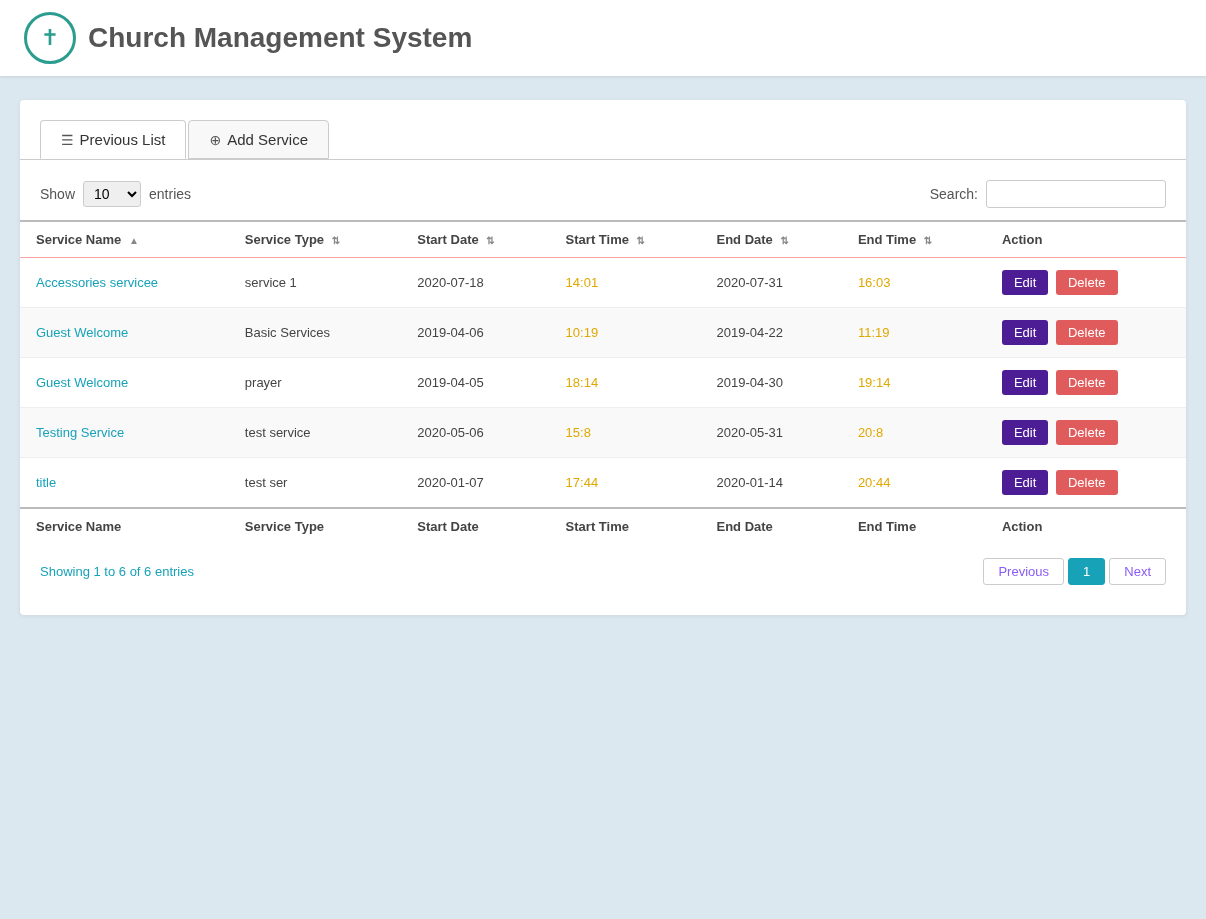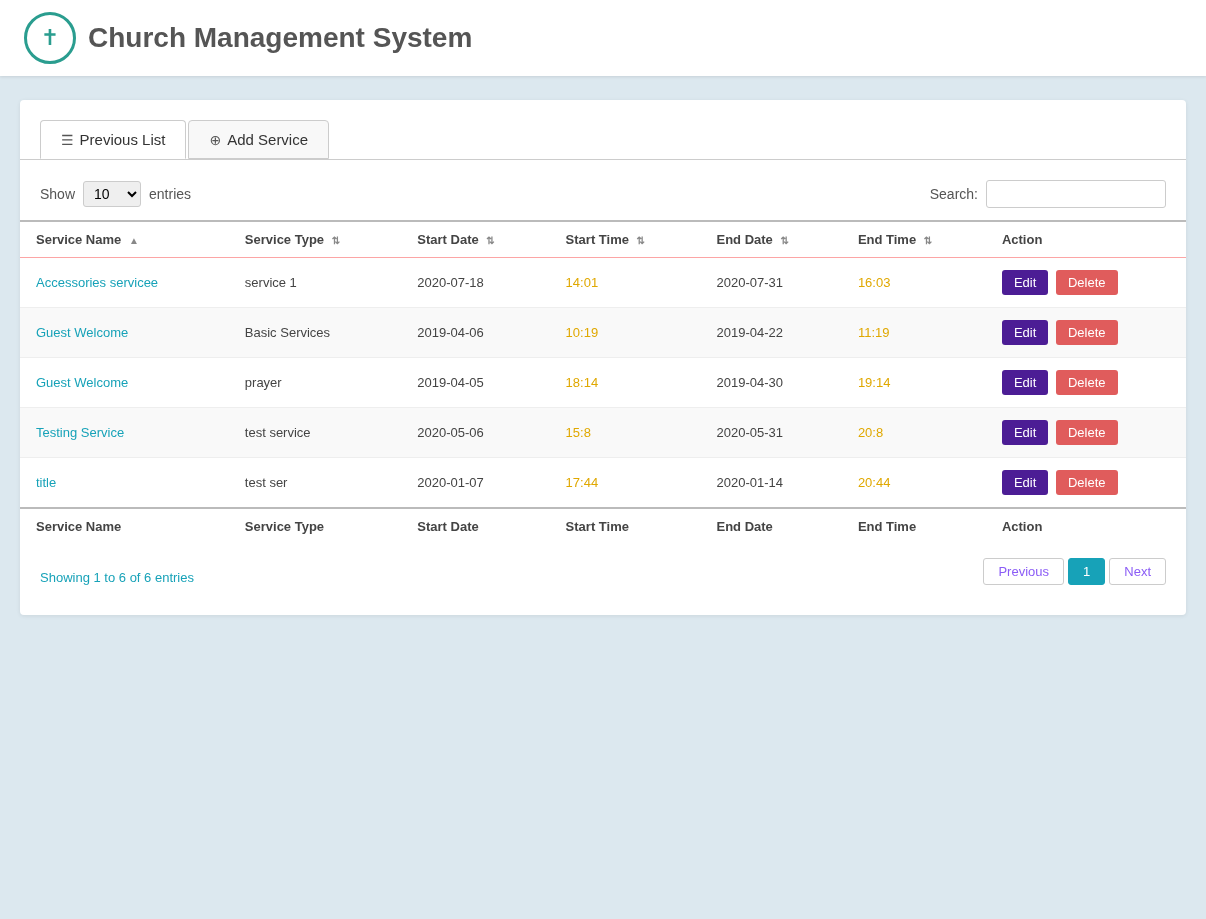--- a/index.html
+++ b/index.html
@@ -167,21 +167,21 @@
       color: #fff;
       border: none;
       padding: 5px 12px;
       border-radius: 3px;
       cursor: pointer;
       font-size: 13px;
     }
     .pagination-area {
       display: flex;
       justify-content: space-between;
-      align-items: flex-end;
+      align-items: center;
       padding: 14px 20px 0 20px;
     }
     .showing-text {
       font-size: 13px;
       color: #555;
     }
     .showing-text span {
       color: #17a2b8;
     }
     .pagination-buttons {

